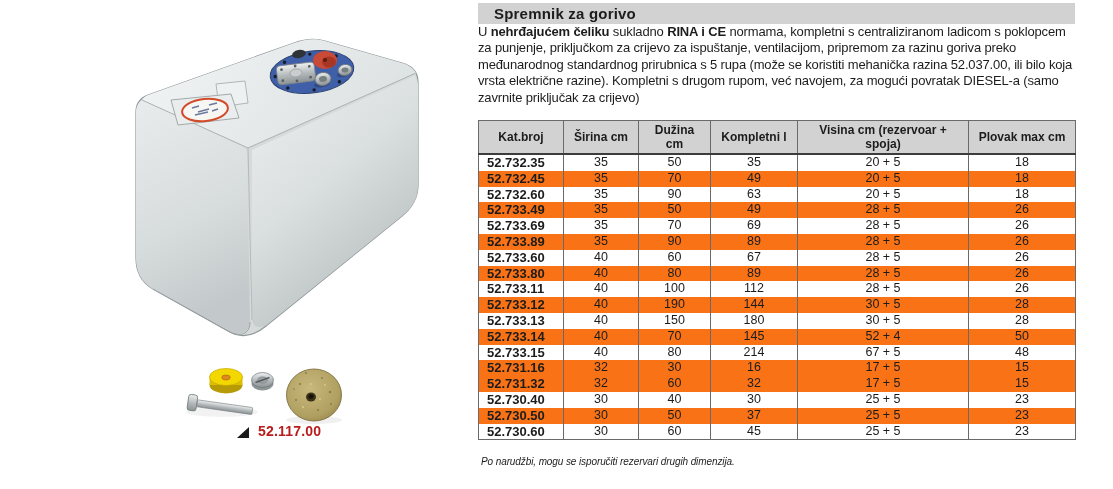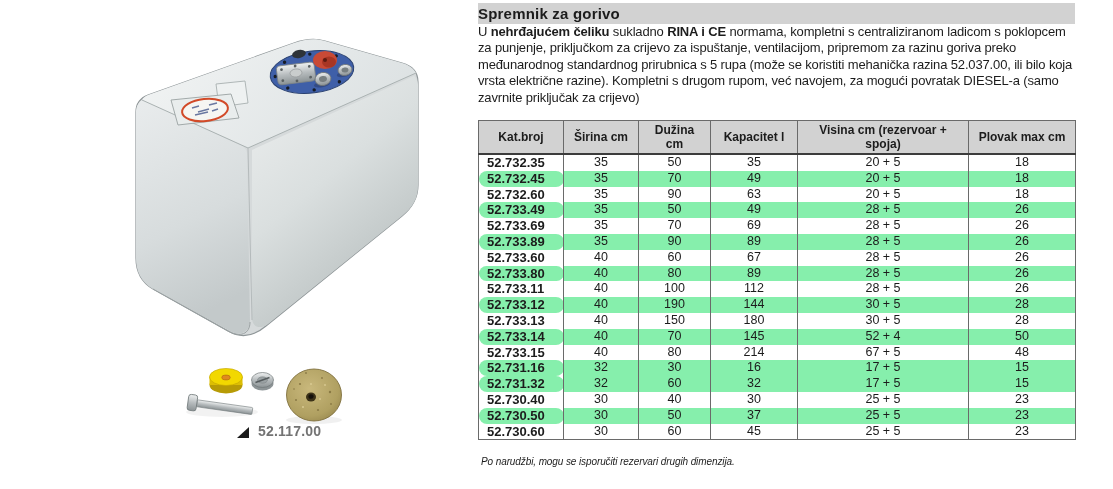--- a/index.html
+++ b/index.html
@@ -3,53 +3,53 @@
 <meta charset="utf-8">
 <style>
   html,body{margin:0;padding:0;}
   body{
     width:1113px;height:489px;position:relative;background:#ffffff;
     font-family:"Liberation Sans",sans-serif;color:#1c1c1c;overflow:hidden;
   }
   .left-col{position:absolute;left:0;top:0;width:478px;height:489px;}
   .kit-caption{
     position:absolute;left:237px;top:423px;font-size:14px;font-weight:bold;
-    display:flex;align-items:center;color:#737373;letter-spacing:0.2px;
+    display:flex;align-items:center;color:#b91c1c;letter-spacing:0.2px;
   }
   .tri{
     display:inline-block;width:0;height:0;margin-right:9px;position:relative;top:1px;
     border-left:12px solid transparent;border-bottom:11px solid #1a1a1a;
   }
   .right-col{position:absolute;left:478px;top:0;width:597px;}
   .title-bar{
     margin-top:3px;height:21px;line-height:21px;background:#d2d2d2;
-    font-size:15px;font-weight:bold;padding-left:0;box-sizing:border-box;
+    font-size:15px;font-weight:bold;padding-left:16px;box-sizing:border-box;
     letter-spacing:0.2px;
   }
   .desc{
     font-size:13px;line-height:16.4px;letter-spacing:-0.15px;
     width:597px;
   }
   table.spec{
     margin-top:14px;border-collapse:collapse;table-layout:fixed;width:597px;
     border:1px solid #6a6a6a;
   }
   table.spec th{
     background:#d2d2d2;font-size:12px;font-weight:bold;text-align:center;
     border:1px solid #6a6a6a;border-bottom:2px solid #3c3c3c;
     padding:2px 8px;line-height:14px;height:30px;box-sizing:border-box;
   }
   table.spec td{
     font-size:12.5px;text-align:center;padding:0;height:15.8px;line-height:15.8px;
     border-left:1px solid #6a6a6a;border-right:1px solid #6a6a6a;
     overflow:hidden;white-space:nowrap;
   }
-  table.spec tr.stripe{background:#86efac;}
+  table.spec tr.stripe{background:#f97316;}
   table.spec td.kat{
-    font-weight:bold;text-align:left;padding-left:8px;font-size:13px;border-radius:8px;
+    font-weight:bold;text-align:left;padding-left:8px;font-size:13px;
   }
   .footnote{
     font-style:italic;font-size:10px;margin-top:16px;padding-left:3px;
     letter-spacing:-0.1px;
   }
 </style>
 </head>
 <body>
 
 <div class="left-col">
@@ -200,21 +200,21 @@
         <col style="width:72px">
       <col style="width:87px">
         <col style="width:171px">
         <col style="width:107px">
     </colgroup>
     <thead>
         <tr id="thead-row">
           <th>Kat.broj</th>
           <th>Širina cm</th>
           <th>Dužina cm</th>
-          <th>Kapacitet l</th>
+          <th>Kompletni l</th>
           <th>Visina cm (rezervoar + spoja)</th>
           <th>Plovak max cm</th>
         </tr>
       </thead>
     <tbody id="tbody">
         <tr>
           <td class="kat">52.732.35</td>
           <td>35</td>
           <td>50</td>
           <td>35</td>

